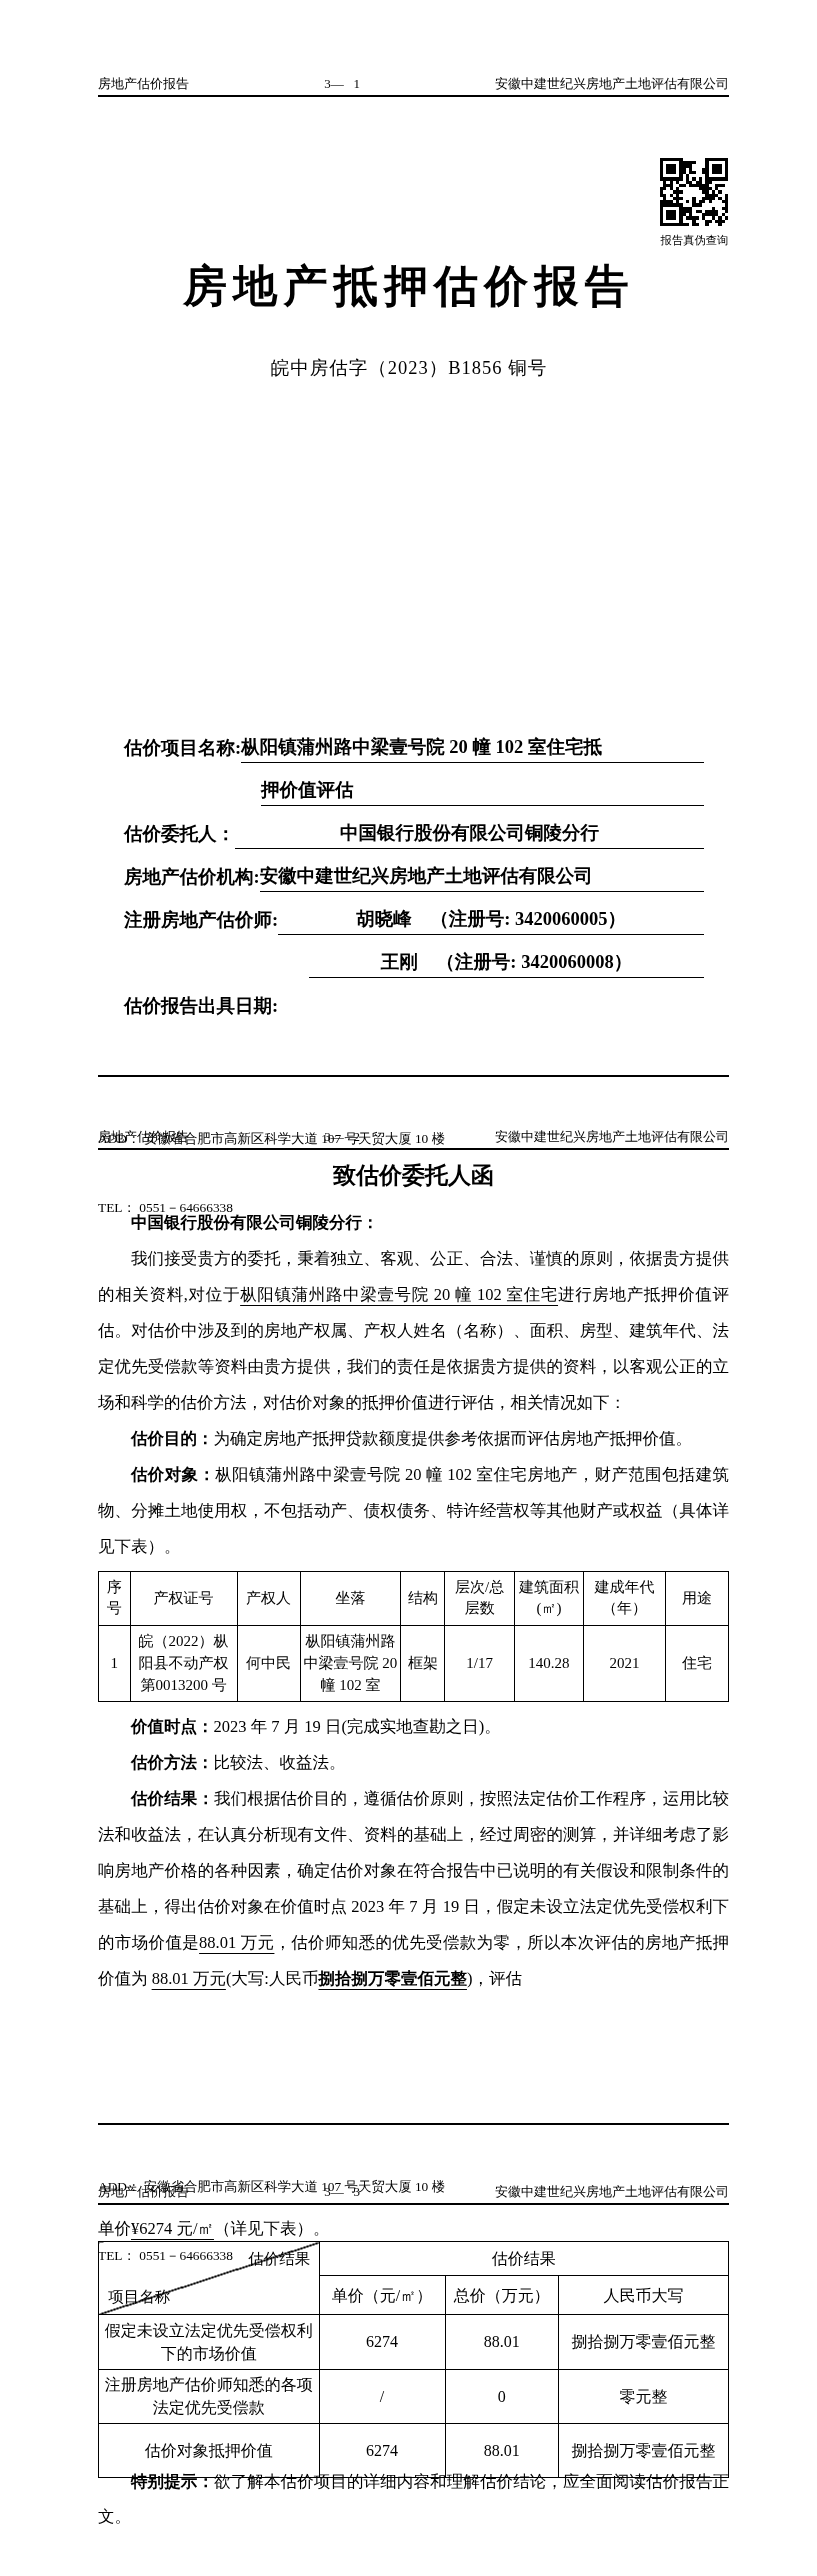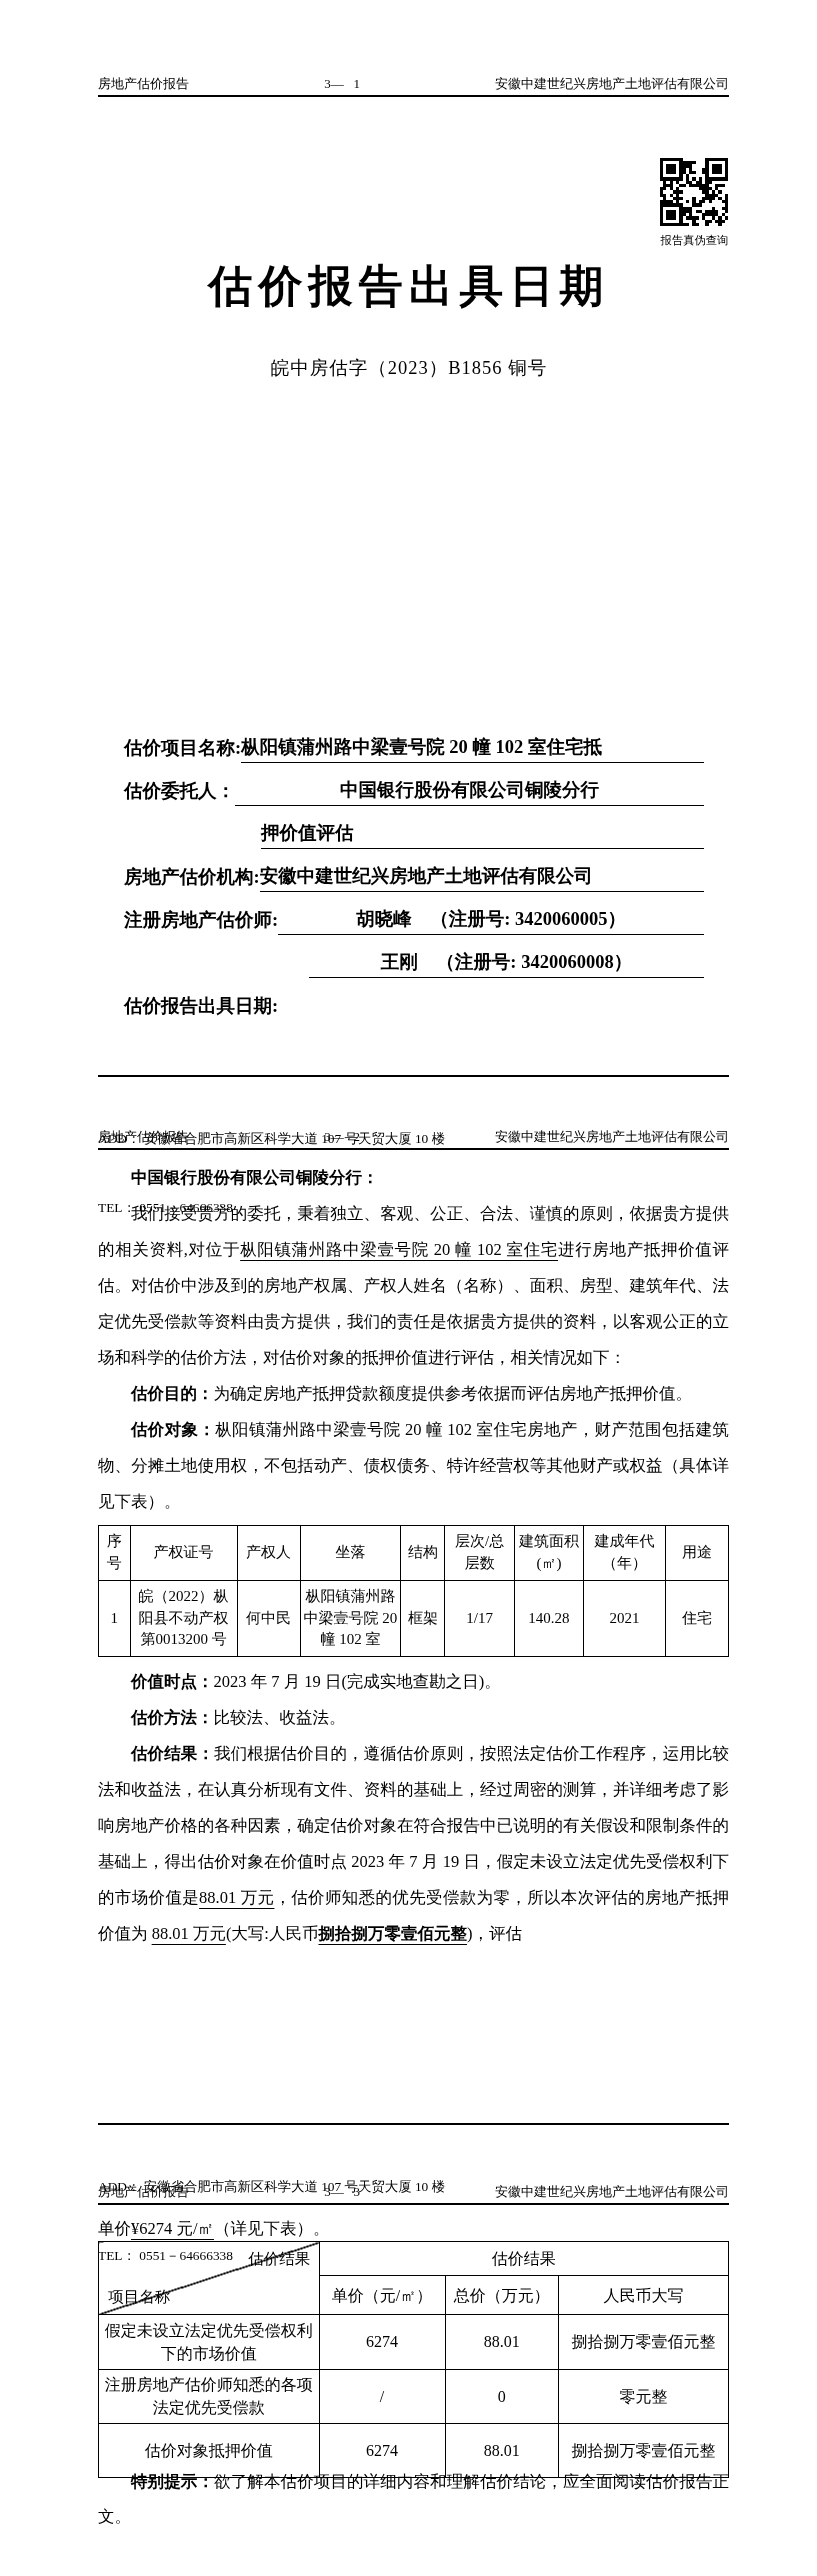--- a/index.html
+++ b/index.html
@@ -298,35 +298,35 @@
       <i style="grid-row:21;grid-column:7"></i>
       <i style="grid-row:21;grid-column:8"></i>
       <i style="grid-row:21;grid-column:9"></i>
       <i style="grid-row:21;grid-column:11"></i>
       <i style="grid-row:21;grid-column:12"></i>
       <i style="grid-row:21;grid-column:15"></i>
       <i style="grid-row:21;grid-column:19"></i>
     </div>
   <div class="qr-caption">报告真伪查询</div>
 
-  <div class="report-title">估价报告出具日期</div>
+  <div class="report-title">房地产抵押估价报告</div>
   <div class="report-number">皖中房估字（2023）B1856 铜号</div>
 
   <div class="cover-fields">
     <div class="field-row">
       <span class="field-label">估价项目名称:</span>
       <span class="field-value">枞阳镇蒲州路中梁壹号院 20 幢 102 室住宅抵</span>
     </div>
     <div class="field-row">
+      <span class="spacer-a"></span>
+      <span class="field-value">押价值评估</span>
+    </div>
+    <div class="field-row">
       <span class="field-label">估价委托人：</span>
       <span class="field-value v-center">中国银行股份有限公司铜陵分行</span>
-    </div>
-    <div class="field-row">
-      <span class="spacer-a"></span>
-      <span class="field-value">押价值评估</span>
     </div>
     <div class="field-row">
       <span class="field-label">房地产估价机构:</span>
       <span class="field-value">安徽中建世纪兴房地产土地评估有限公司</span>
     </div>
     <div class="field-row">
       <span class="field-label">注册房地产估价师:</span>
       <span class="field-value v-center">胡晓峰　（注册号: 3420060005）</span>
     </div>
     <div class="field-row">
@@ -345,20 +345,21 @@
   </div>
 
   <div class="running-header" style="top:1128px;">
     <span>房地产估价报告</span>
     <span class="rh-page">3—   2</span>
     <span>安徽中建世纪兴房地产土地评估有限公司</span>
   </div>
   <div class="rule" style="top:1148px;"></div>
 
   <div class="letter">
+    <div class="letter-title">致估价委托人函</div>
     <p class="salutation">中国银行股份有限公司铜陵分行：</p>
     <p><span>我们接受贵方的委托，秉着独立、客观、公正、合法、谨慎的原则，依据贵方提供的相关资料,对位于</span><span class="u">枞阳镇蒲州路中梁壹号院 20 幢 102 室住宅</span><span>进行房地产抵押价值评估。对估价中涉及到的房地产权属、产权人姓名（名称）、面积、房型、建筑年代、法定优先受偿款等资料由贵方提供，我们的责任是依据贵方提供的资料，以客观公正的立场和科学的估价方法，对估价对象的抵押价值进行评估，相关情况如下：</span></p>
     <p><span class="b">估价目的：</span><span>为确定房地产抵押贷款额度提供参考依据而评估房地产抵押价值。</span></p>
     <p><span class="b">估价对象：</span><span>枞阳镇蒲州路中梁壹号院 20 幢 102 室住宅房地产，财产范围包括建筑物、分摊土地使用权，不包括动产、债权债务、特许经营权等其他财产或权益（具体详见下表）。</span></p>
 
     <table class="prop">
       <colgroup>
         <col style="width:5%">
           <col style="width:17%">
           <col style="width:10%">

